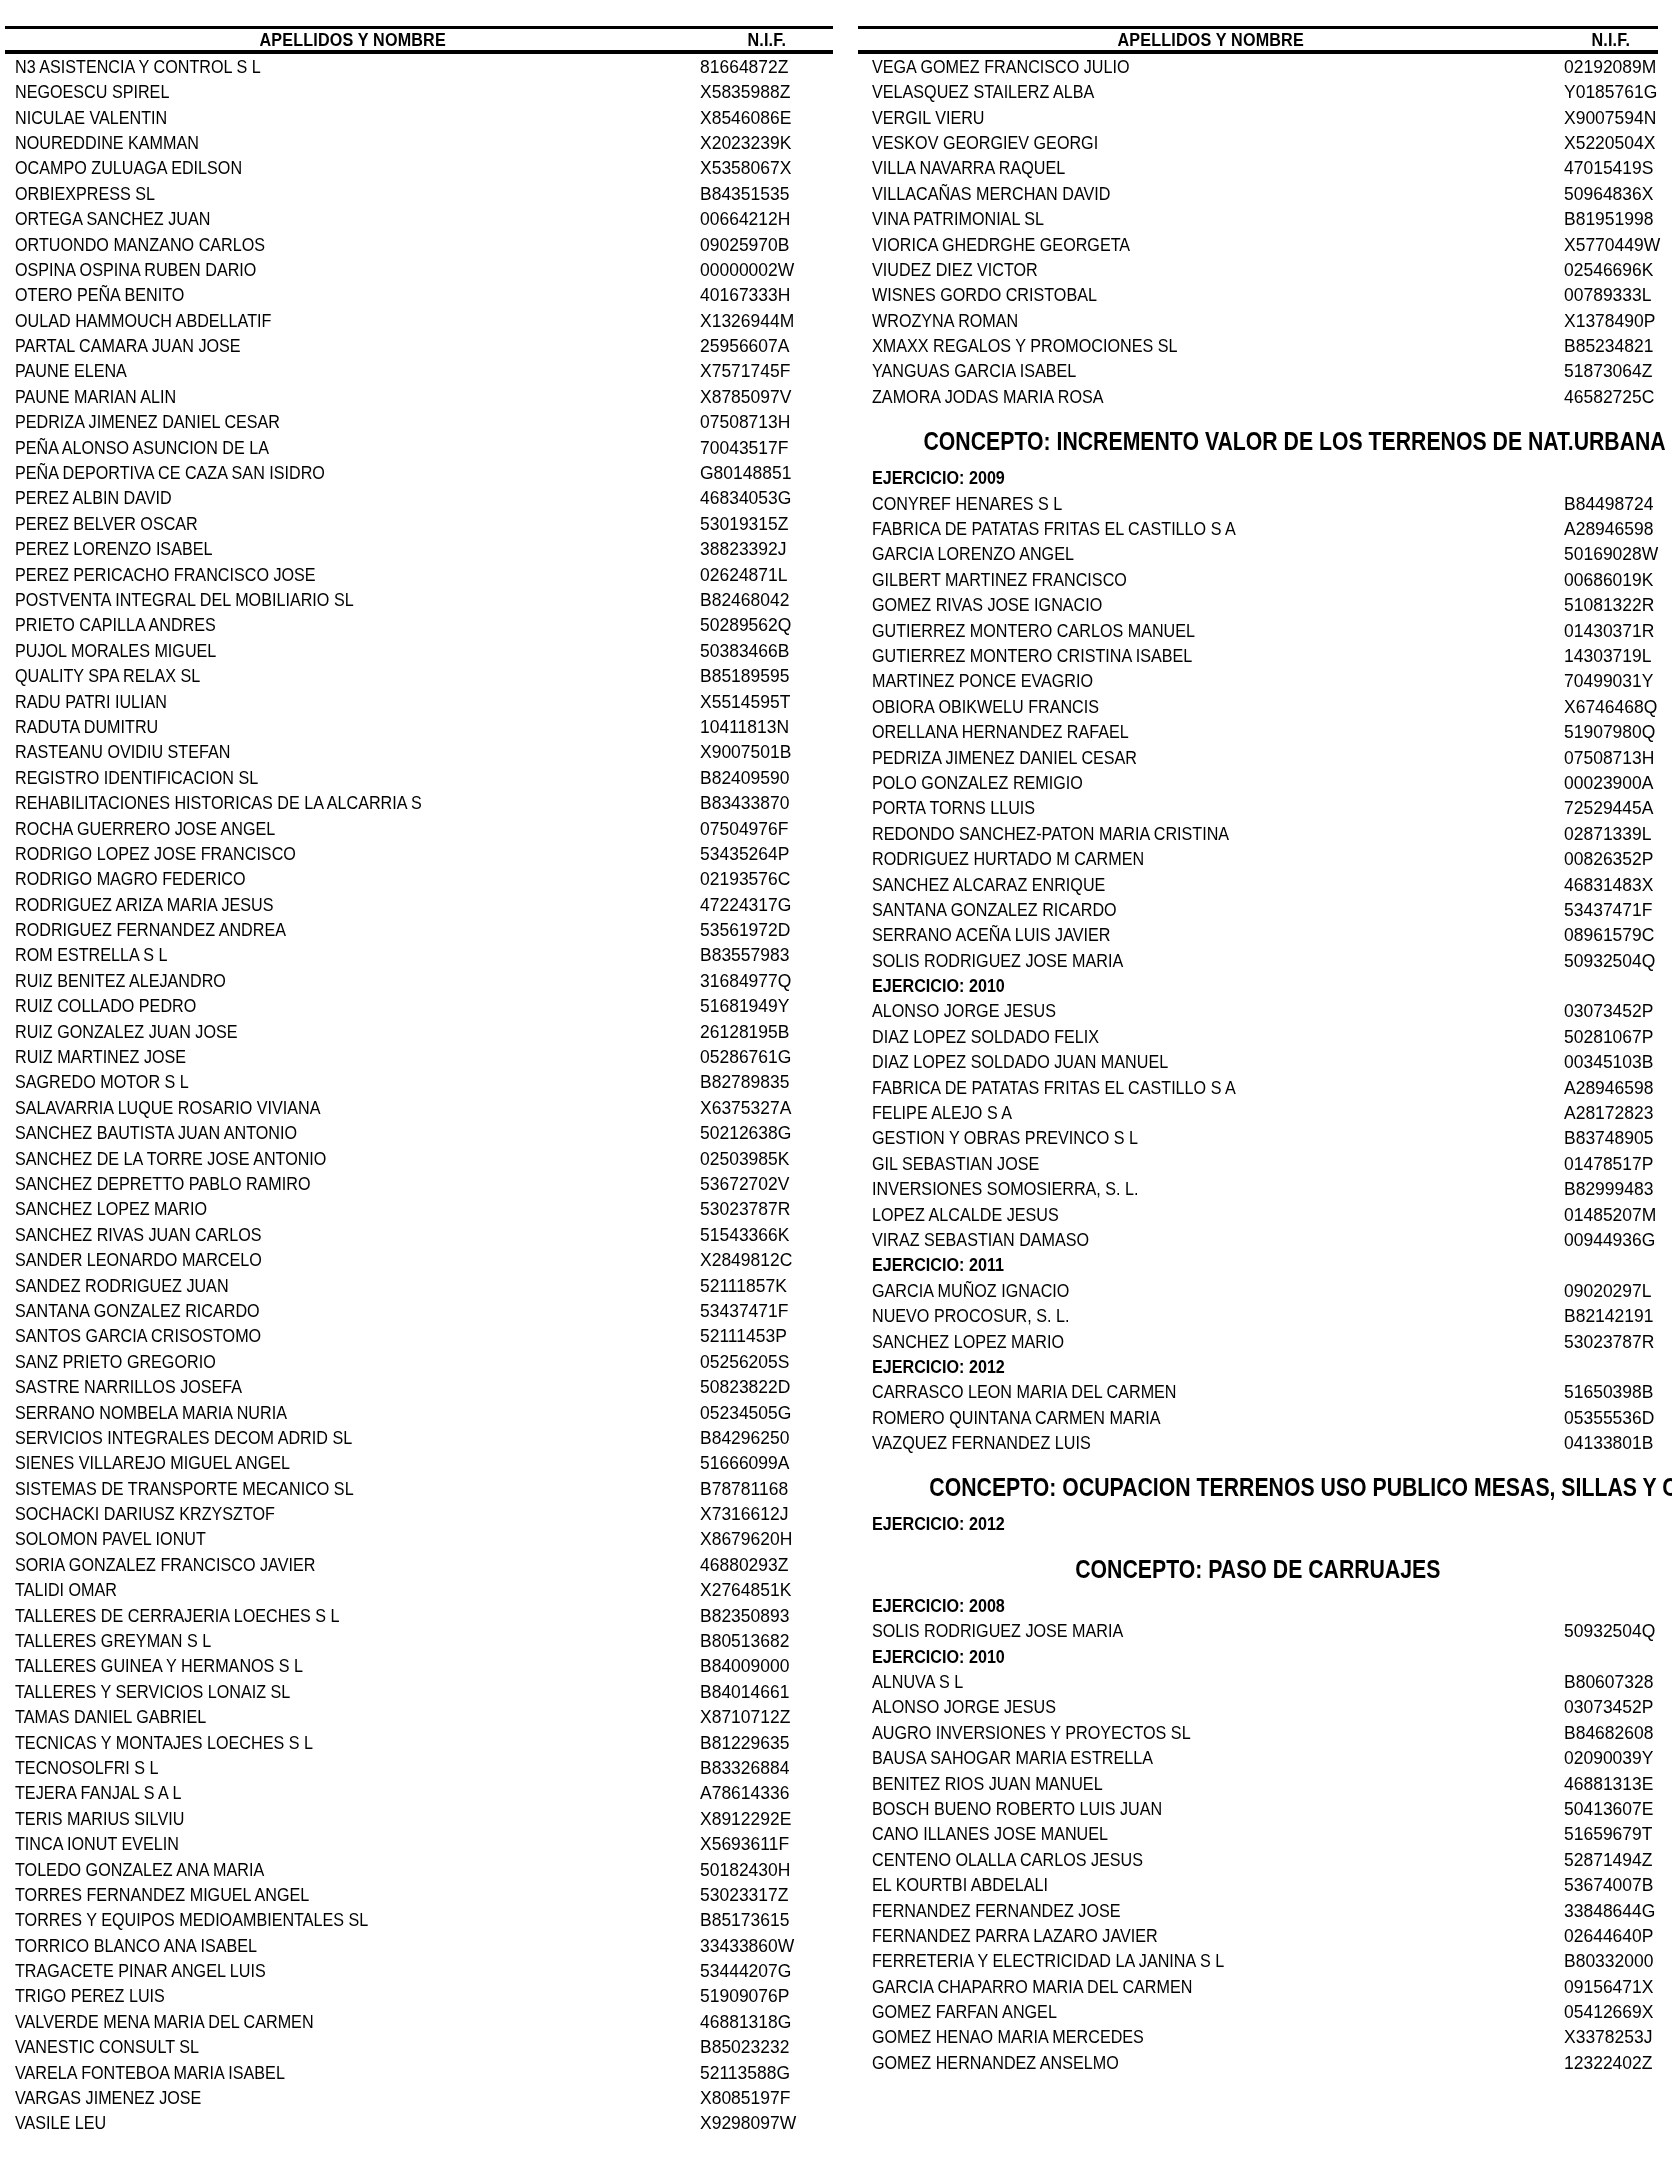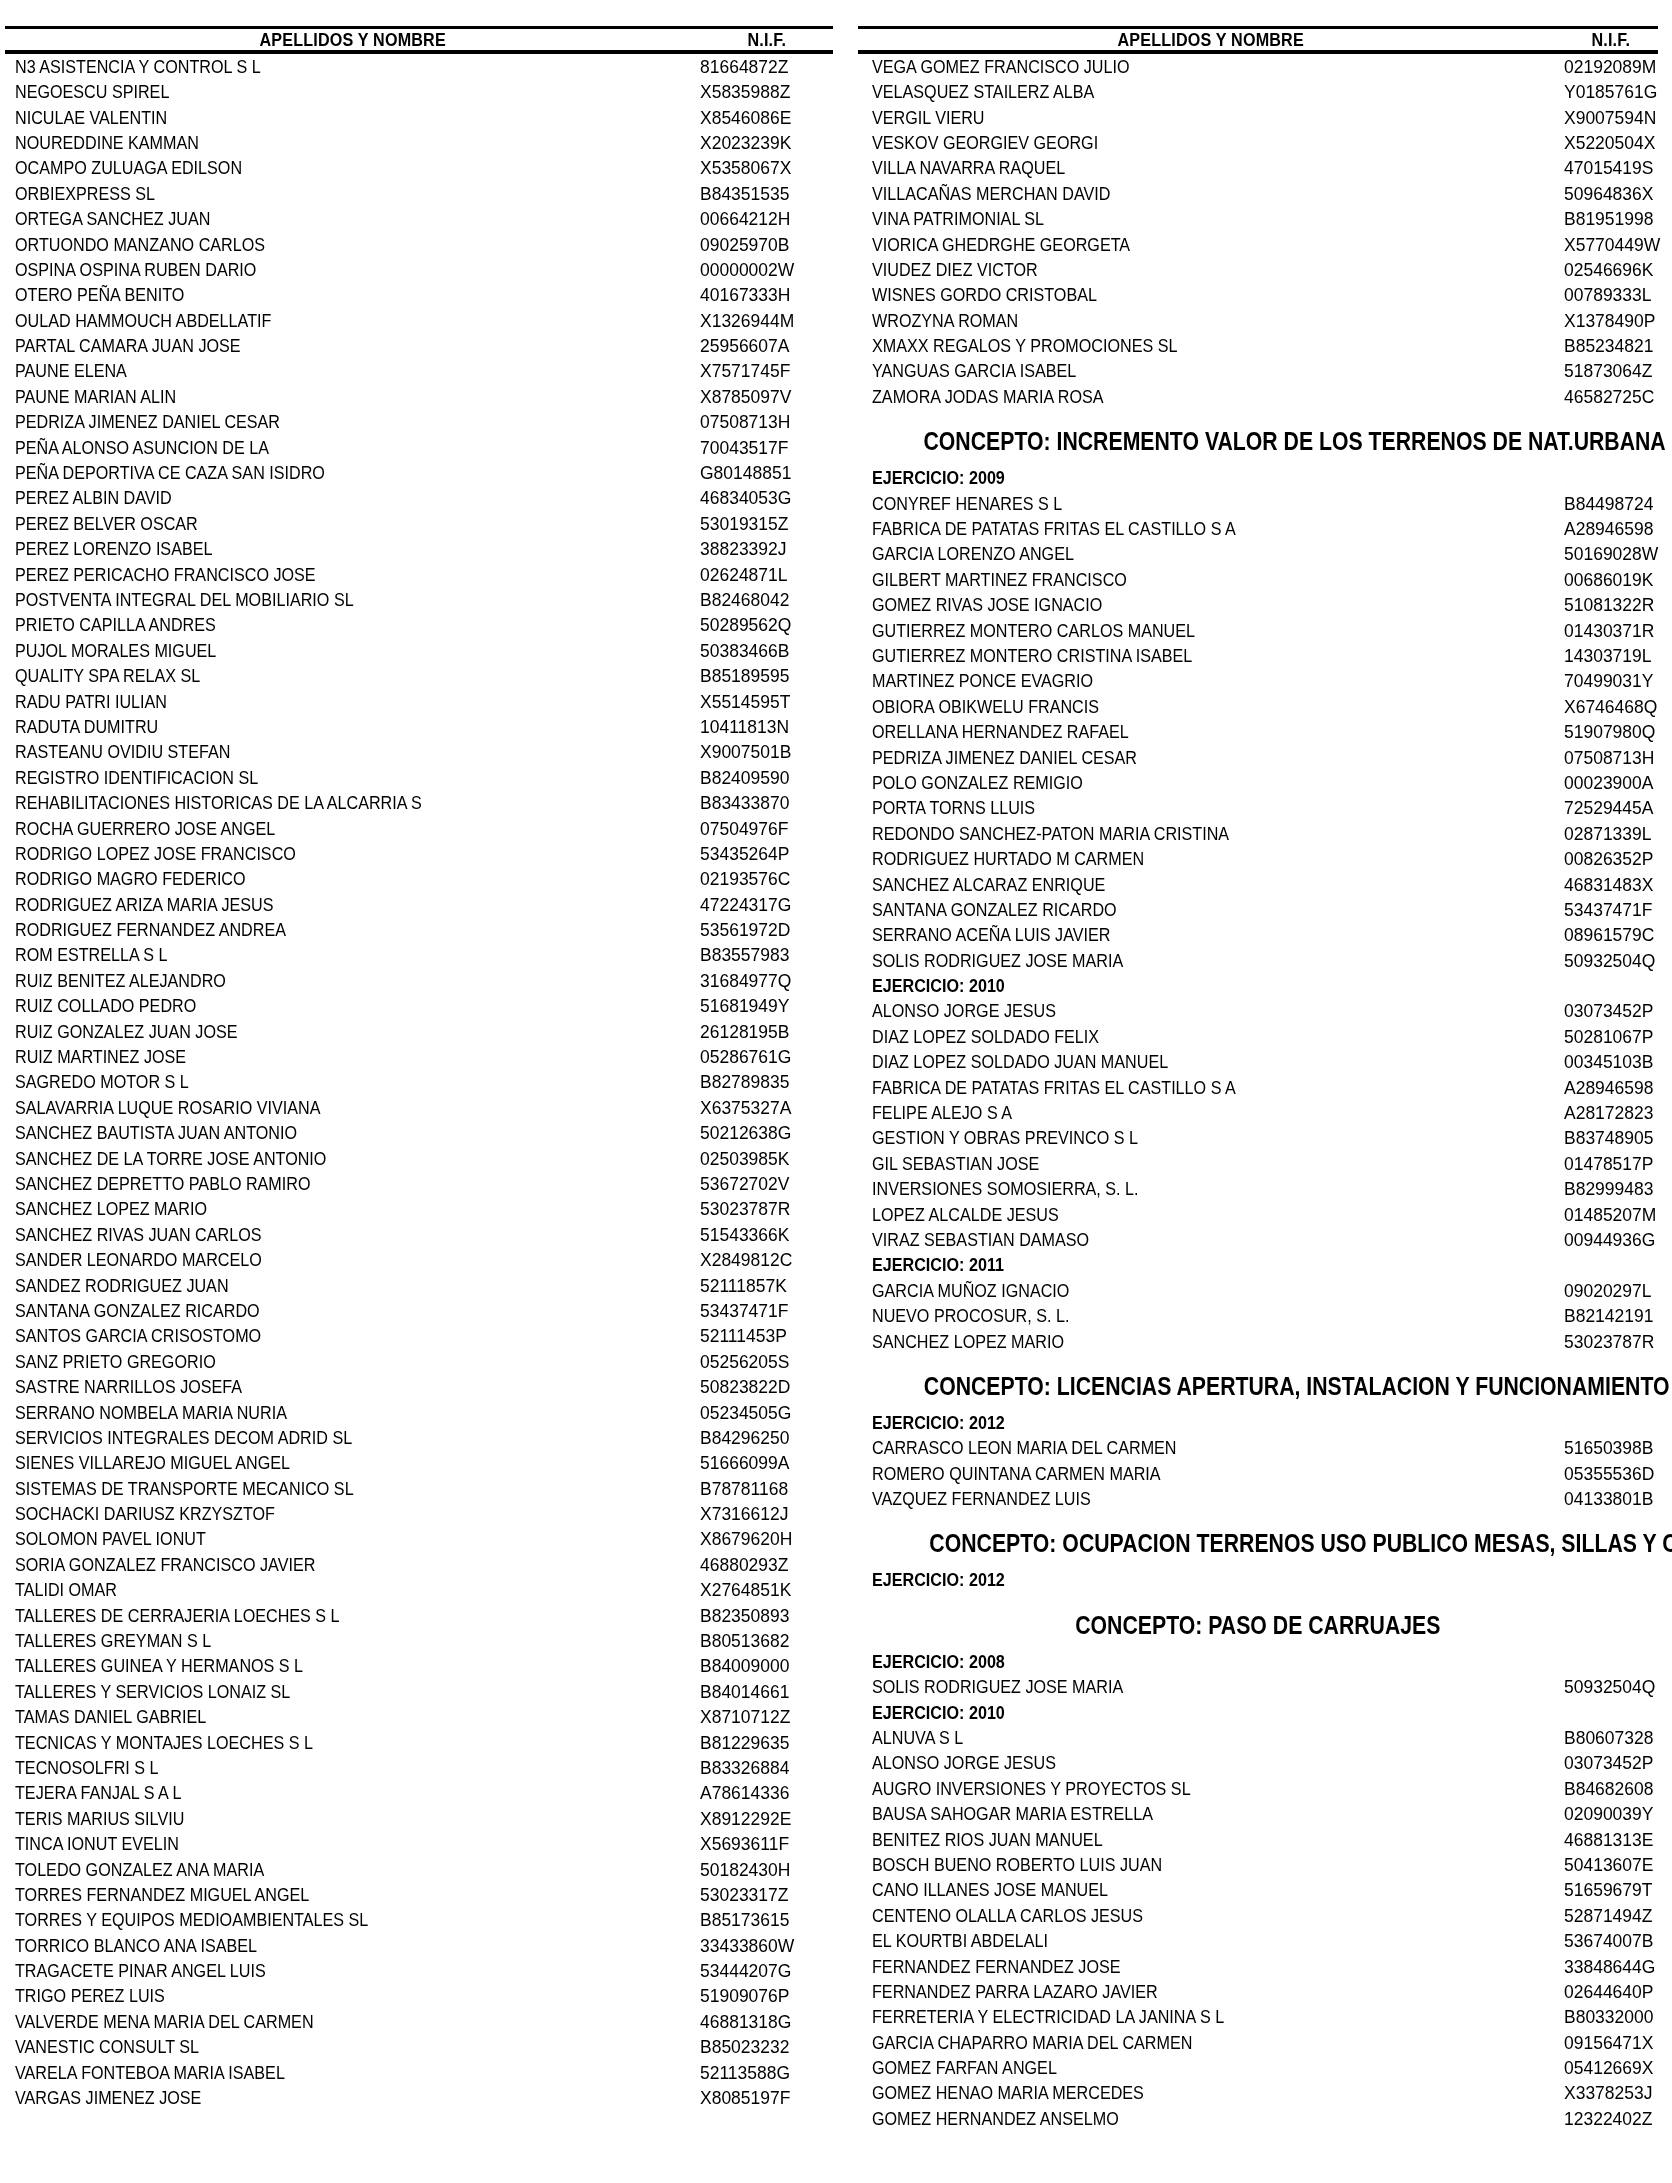--- a/index.html
+++ b/index.html
@@ -182,20 +182,21 @@
       <div class="row"><span class="txt name">TOLEDO GONZALEZ ANA MARIA</span><span class="txt nif">50182430H</span></div>
       <div class="row"><span class="txt name">TORRES FERNANDEZ MIGUEL ANGEL</span><span class="txt nif">53023317Z</span></div>
       <div class="row"><span class="txt name">TORRES Y EQUIPOS MEDIOAMBIENTALES SL</span><span class="txt nif">B85173615</span></div>
       <div class="row"><span class="txt name">TORRICO BLANCO ANA ISABEL</span><span class="txt nif">33433860W</span></div>
       <div class="row"><span class="txt name">TRAGACETE PINAR ANGEL LUIS</span><span class="txt nif">53444207G</span></div>
       <div class="row"><span class="txt name">TRIGO PEREZ LUIS</span><span class="txt nif">51909076P</span></div>
       <div class="row"><span class="txt name">VALVERDE MENA MARIA DEL CARMEN</span><span class="txt nif">46881318G</span></div>
       <div class="row"><span class="txt name">VANESTIC CONSULT SL</span><span class="txt nif">B85023232</span></div>
       <div class="row"><span class="txt name">VARELA FONTEBOA MARIA ISABEL</span><span class="txt nif">52113588G</span></div>
       <div class="row"><span class="txt name">VARGAS JIMENEZ JOSE</span><span class="txt nif">X8085197F</span></div>
+      <div class="row"><span class="txt name">VASILE LEU</span><span class="txt nif">X9298097W</span></div>
     </div>
 </div>
 
 <div class="col" id="col1">
   <div class="rule-top"></div>
   <div class="hdr">
     <div class="hdr-name"><span class="txt ctr">APELLIDOS Y NOMBRE</span></div>
     <div class="hdr-nif"><span class="txt ctr">N.I.F.</span></div>
   </div>
   <div class="rule-mid"></div>
@@ -243,21 +244,20 @@
       <div class="row"><span class="txt name">FELIPE ALEJO S A</span><span class="txt nif">A28172823</span></div>
       <div class="row"><span class="txt name">GESTION Y OBRAS PREVINCO S L</span><span class="txt nif">B83748905</span></div>
       <div class="row"><span class="txt name">GIL SEBASTIAN JOSE</span><span class="txt nif">01478517P</span></div>
       <div class="row"><span class="txt name">INVERSIONES SOMOSIERRA, S. L.</span><span class="txt nif">B82999483</span></div>
       <div class="row"><span class="txt name">LOPEZ ALCALDE JESUS</span><span class="txt nif">01485207M</span></div>
       <div class="row"><span class="txt name">VIRAZ SEBASTIAN DAMASO</span><span class="txt nif">00944936G</span></div>
       <div class="row ej"><span class="txt name">EJERCICIO: 2011</span></div>
       <div class="row"><span class="txt name">GARCIA MUÑOZ IGNACIO</span><span class="txt nif">09020297L</span></div>
       <div class="row"><span class="txt name">NUEVO PROCOSUR, S. L.</span><span class="txt nif">B82142191</span></div>
       <div class="row"><span class="txt name">SANCHEZ LOPEZ MARIO</span><span class="txt nif">53023787R</span></div>
-      <div class="concepto"><span class="txt ctr">CONCEPTO: LICENCIAS APERTURA, INSTALACION Y FUNCIONAMIENTO</span></div>
       <div class="row ej"><span class="txt name">EJERCICIO: 2012</span></div>
       <div class="row"><span class="txt name">CARRASCO LEON MARIA DEL CARMEN</span><span class="txt nif">51650398B</span></div>
       <div class="row"><span class="txt name">ROMERO QUINTANA CARMEN MARIA</span><span class="txt nif">05355536D</span></div>
       <div class="row"><span class="txt name">VAZQUEZ FERNANDEZ LUIS</span><span class="txt nif">04133801B</span></div>
       <div class="concepto"><span class="txt ctr">CONCEPTO: OCUPACION TERRENOS USO PUBLICO MESAS, SILLAS Y OTROS</span></div>
       <div class="row ej"><span class="txt name">EJERCICIO: 2012</span></div>
       <div class="concepto"><span class="txt ctr">CONCEPTO: PASO DE CARRUAJES</span></div>
       <div class="row ej"><span class="txt name">EJERCICIO: 2008</span></div>
       <div class="row"><span class="txt name">SOLIS RODRIGUEZ JOSE MARIA</span><span class="txt nif">50932504Q</span></div>
       <div class="row ej"><span class="txt name">EJERCICIO: 2010</span></div>

